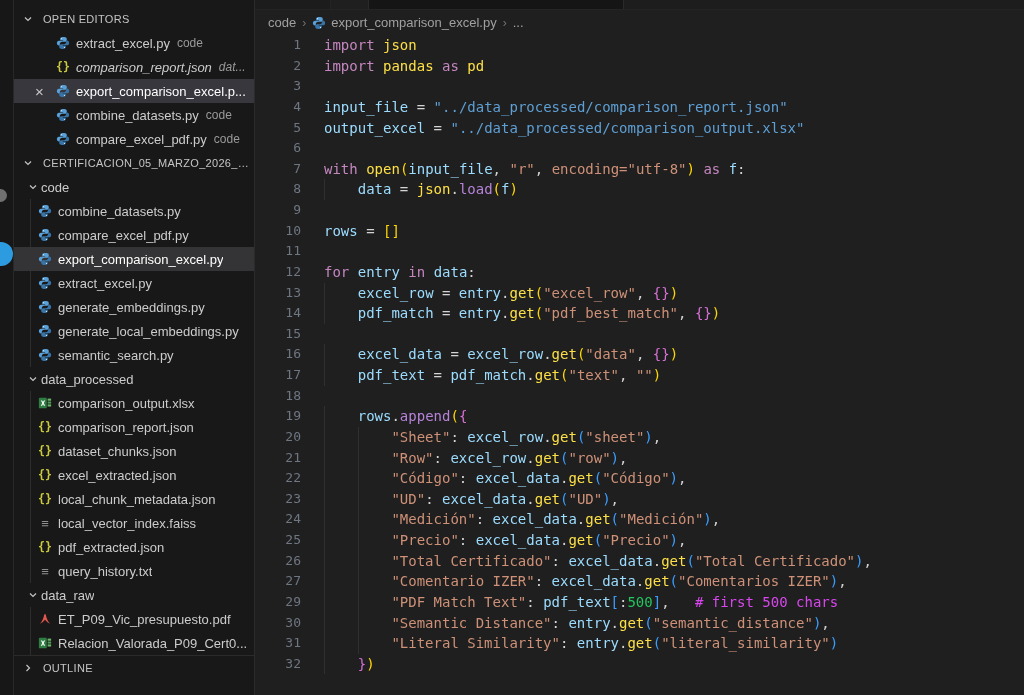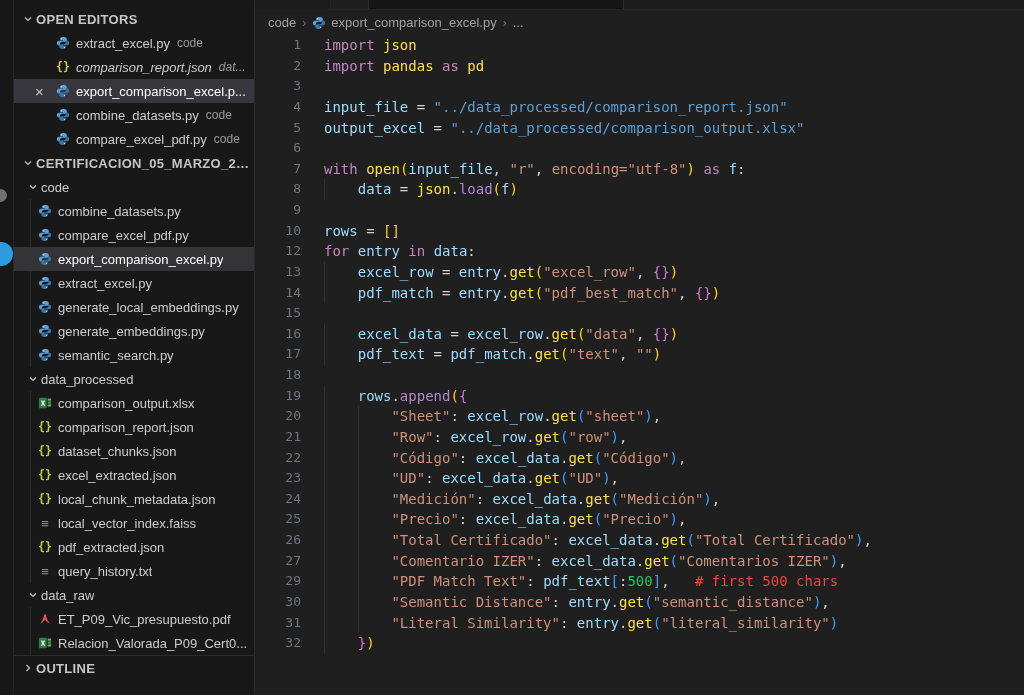--- a/index.html
+++ b/index.html
@@ -12,21 +12,21 @@
   
   .activity{width:13px;flex:none;background:#171717;border-right:1px solid #282828;position:relative;}
   .badge{position:absolute;border-radius:50%;}
   .badge-gray{left:-6px;top:189px;width:13px;height:13px;}
   .badge-blue{left:-11px;top:242px;width:24px;height:24px;}
 
   
   .sidebar{width:241px;flex:none;background:#181818;border-right:1px solid #2b2b2b;
     padding-top:7px;box-sizing:border-box;overflow:hidden;font-size:13px;}
   .row{height:24px;display:flex;align-items:center;white-space:nowrap;overflow:hidden;cursor:pointer;}
-  .row.sec{font-weight:bold;font-size:13px;color:#c5c5c5;padding-left:6px;letter-spacing:.3px;}
+  .row.sec{font-weight:normal;font-size:11px;color:#c5c5c5;padding-left:6px;letter-spacing:.3px;gap:7px;}
   .row.oe{padding-left:14px;}
   .oe .act{width:27px;flex:none;color:#c8c8c8;font-size:15px;line-height:1;padding-left:7px;box-sizing:border-box;}
   .icon{width:16px;height:16px;flex:none;display:flex;align-items:center;justify-content:center;margin-right:5px;}
   .ic-json{color:#cbcb41;font-weight:bold;font-size:11.5px;font-family:"DejaVu Sans Mono",monospace;}
   .ic-txt{color:#8f8f8f;font-size:13px;}
   .detail{color:#9a9a9a;font-size:12px;margin-left:7px;}
   .preview .label,.preview .detail{font-style:italic;}
   .row.active-ed{background:#37373d;color:#fff;}
   .row.sel{background:#343436;color:#fff;}
   .row.folder{padding-left:11px;}
@@ -52,21 +52,21 @@
   .bc-ico{display:flex;margin-right:5px;}
 
   
   .code{flex:1;overflow:hidden;font-family:"DejaVu Sans Mono","Liberation Mono",monospace;font-size:14px;}
   .cl{height:20.64px;line-height:20.64px;display:flex;white-space:pre;}
   .ln{width:46px;flex:none;text-align:right;color:#6e7681;font-size:13px;}
   .lt{margin-left:23px;}
   .ig{display:inline-block;width:4ch;height:100%;border-left:1px solid #2f2f2f;box-sizing:border-box;vertical-align:top;}
   .tk-k{color:#C586C0;}  .tk-m{color:#fde047;}  .tk-v{color:#9CDCFE;}
   .tk-f{color:#fde047;}  .tk-me{color:#B683D9;} .tk-s{color:#CE9178;}
-  .tk-ps{color:#5E9FD4;} .tk-n{color:#22c55e;}  .tk-c{color:#ef4444;}
+  .tk-ps{color:#5E9FD4;} .tk-n{color:#22c55e;}  .tk-c{color:#d946ef;}
   .tk-b1{color:#FFD700;} .tk-b2{color:#D670D6;} .tk-b3{color:#3B9EFF;}
   .tk-p{color:#D4D4D4;}
 </style>
 </head>
 <body>
 
 <div class="workbench">
   <div class="activity">
     <div class="badge badge-gray" style="background: rgb(112, 112, 112);"></div>
     <div class="badge badge-blue" style="background: rgb(45, 155, 224);"></div>
@@ -201,32 +201,32 @@
         </div>
         <div class="row file">
           <span class="icon">
             <svg width="14" height="14" viewBox="0 0 16 16">
               <path d="M7.6 1.2C5.9 1.2 4.8 2 4.8 3.3v1.5h3.4v.6H3.3C1.9 5.4 1 6.5 1 8.1s.9 2.8 2.3 2.8h1.1V9.2c0-1.4 1.2-2.5 2.6-2.5h3.1c1.2 0 2.2-1 2.2-2.2V3.3c0-1.3-1.2-2.1-2.9-2.1H7.6z" fill="#5AA0D8"></path>
               <path d="M8.4 14.8c1.7 0 2.8-.8 2.8-2.1v-1.5H7.8v-.6h4.9c1.4 0 2.3-1.1 2.3-2.7s-.9-2.8-2.3-2.8h-1.1v1.7c0 1.4-1.2 2.5-2.6 2.5H5.9c-1.2 0-2.2 1-2.2 2.2v1.2c0 1.3 1.2 2.1 2.9 2.1h1.8z" fill="#3874A6"></path>
               <circle cx="6.3" cy="3" r=".7" fill="#cfe6f5"></circle>
               <circle cx="9.7" cy="13" r=".7" fill="#cfe6f5"></circle>
             </svg>
           </span>
+          <span class="label">generate_embeddings.py</span>
+        </div>
+        <div class="row file">
+          <span class="icon">
+            <svg width="14" height="14" viewBox="0 0 16 16">
+              <path d="M7.6 1.2C5.9 1.2 4.8 2 4.8 3.3v1.5h3.4v.6H3.3C1.9 5.4 1 6.5 1 8.1s.9 2.8 2.3 2.8h1.1V9.2c0-1.4 1.2-2.5 2.6-2.5h3.1c1.2 0 2.2-1 2.2-2.2V3.3c0-1.3-1.2-2.1-2.9-2.1H7.6z" fill="#5AA0D8"></path>
+              <path d="M8.4 14.8c1.7 0 2.8-.8 2.8-2.1v-1.5H7.8v-.6h4.9c1.4 0 2.3-1.1 2.3-2.7s-.9-2.8-2.3-2.8h-1.1v1.7c0 1.4-1.2 2.5-2.6 2.5H5.9c-1.2 0-2.2 1-2.2 2.2v1.2c0 1.3 1.2 2.1 2.9 2.1h1.8z" fill="#3874A6"></path>
+              <circle cx="6.3" cy="3" r=".7" fill="#cfe6f5"></circle>
+              <circle cx="9.7" cy="13" r=".7" fill="#cfe6f5"></circle>
+            </svg>
+          </span>
           <span class="label">generate_local_embeddings.py</span>
-        </div>
-        <div class="row file">
-          <span class="icon">
-            <svg width="14" height="14" viewBox="0 0 16 16">
-              <path d="M7.6 1.2C5.9 1.2 4.8 2 4.8 3.3v1.5h3.4v.6H3.3C1.9 5.4 1 6.5 1 8.1s.9 2.8 2.3 2.8h1.1V9.2c0-1.4 1.2-2.5 2.6-2.5h3.1c1.2 0 2.2-1 2.2-2.2V3.3c0-1.3-1.2-2.1-2.9-2.1H7.6z" fill="#5AA0D8"></path>
-              <path d="M8.4 14.8c1.7 0 2.8-.8 2.8-2.1v-1.5H7.8v-.6h4.9c1.4 0 2.3-1.1 2.3-2.7s-.9-2.8-2.3-2.8h-1.1v1.7c0 1.4-1.2 2.5-2.6 2.5H5.9c-1.2 0-2.2 1-2.2 2.2v1.2c0 1.3 1.2 2.1 2.9 2.1h1.8z" fill="#3874A6"></path>
-              <circle cx="6.3" cy="3" r=".7" fill="#cfe6f5"></circle>
-              <circle cx="9.7" cy="13" r=".7" fill="#cfe6f5"></circle>
-            </svg>
-          </span>
-          <span class="label">generate_embeddings.py</span>
         </div>
         <div class="row file">
           <span class="icon">
             <svg width="14" height="14" viewBox="0 0 16 16">
               <path d="M7.6 1.2C5.9 1.2 4.8 2 4.8 3.3v1.5h3.4v.6H3.3C1.9 5.4 1 6.5 1 8.1s.9 2.8 2.3 2.8h1.1V9.2c0-1.4 1.2-2.5 2.6-2.5h3.1c1.2 0 2.2-1 2.2-2.2V3.3c0-1.3-1.2-2.1-2.9-2.1H7.6z" fill="#5AA0D8"></path>
               <path d="M8.4 14.8c1.7 0 2.8-.8 2.8-2.1v-1.5H7.8v-.6h4.9c1.4 0 2.3-1.1 2.3-2.7s-.9-2.8-2.3-2.8h-1.1v1.7c0 1.4-1.2 2.5-2.6 2.5H5.9c-1.2 0-2.2 1-2.2 2.2v1.2c0 1.3 1.2 2.1 2.9 2.1h1.8z" fill="#3874A6"></path>
               <circle cx="6.3" cy="3" r=".7" fill="#cfe6f5"></circle>
               <circle cx="9.7" cy="13" r=".7" fill="#cfe6f5"></circle>
             </svg>
           </span>
@@ -349,20 +349,21 @@
         <div class="cl"><span class="ln">1</span><span class="lt"><span class="tk-k">import </span><span class="tk-m">json</span></span></div>
         <div class="cl"><span class="ln">2</span><span class="lt"><span class="tk-k">import </span><span class="tk-m">pandas</span><span class="tk-p"> </span><span class="tk-k">as</span><span class="tk-p"> </span><span class="tk-m">pd</span></span></div>
         <div class="cl"><span class="ln">3</span><span class="lt"></span></div>
         <div class="cl"><span class="ln">4</span><span class="lt"><span class="tk-v">input_file</span><span class="tk-p"> = </span><span class="tk-ps">"../data_processed/comparison_report.json"</span></span></div>
         <div class="cl"><span class="ln">5</span><span class="lt"><span class="tk-v">output_excel</span><span class="tk-p"> = </span><span class="tk-ps">"../data_processed/comparison_output.xlsx"</span></span></div>
         <div class="cl"><span class="ln">6</span><span class="lt"></span></div>
         <div class="cl"><span class="ln">7</span><span class="lt"><span class="tk-k">with</span><span class="tk-p"> </span><span class="tk-f">open</span><span class="tk-b1">(</span><span class="tk-v">input_file</span><span class="tk-p">, </span><span class="tk-s">"r"</span><span class="tk-p">, </span><span class="tk-s">encoding=</span><span class="tk-s">"utf-8"</span><span class="tk-b1">)</span><span class="tk-p"> </span><span class="tk-k">as</span><span class="tk-p"> </span><span class="tk-v">f</span><span class="tk-p">:</span></span></div>
         <div class="cl"><span class="ln">8</span><span class="lt"><span class="ig"></span><span class="tk-v">data</span><span class="tk-p"> = </span><span class="tk-m">json</span><span class="tk-p">.</span><span class="tk-me">load</span><span class="tk-b1">(</span><span class="tk-v">f</span><span class="tk-b1">)</span></span></div>
         <div class="cl"><span class="ln">9</span><span class="lt"></span></div>
         <div class="cl"><span class="ln">10</span><span class="lt"><span class="tk-v">rows</span><span class="tk-p"> = </span><span class="tk-b1">[]</span></span></div>
+        <div class="cl"><span class="ln">11</span><span class="lt"></span></div>
         <div class="cl"><span class="ln">12</span><span class="lt"><span class="tk-k">for</span><span class="tk-p"> </span><span class="tk-v">entry</span><span class="tk-p"> </span><span class="tk-k">in</span><span class="tk-p"> </span><span class="tk-v">data</span><span class="tk-p">:</span></span></div>
         <div class="cl"><span class="ln">13</span><span class="lt"><span class="ig"></span><span class="tk-v">excel_row</span><span class="tk-p"> = </span><span class="tk-v">entry</span><span class="tk-p">.</span><span class="tk-f">get</span><span class="tk-b1">(</span><span class="tk-s">"excel_row"</span><span class="tk-p">, </span><span class="tk-b2">{}</span><span class="tk-b1">)</span></span></div>
         <div class="cl"><span class="ln">14</span><span class="lt"><span class="ig"></span><span class="tk-v">pdf_match</span><span class="tk-p"> = </span><span class="tk-v">entry</span><span class="tk-p">.</span><span class="tk-f">get</span><span class="tk-b1">(</span><span class="tk-s">"pdf_best_match"</span><span class="tk-p">, </span><span class="tk-b2">{}</span><span class="tk-b1">)</span></span></div>
         <div class="cl"><span class="ln">15</span><span class="lt"></span></div>
         <div class="cl"><span class="ln">16</span><span class="lt"><span class="ig"></span><span class="tk-v">excel_data</span><span class="tk-p"> = </span><span class="tk-v">excel_row</span><span class="tk-p">.</span><span class="tk-f">get</span><span class="tk-b1">(</span><span class="tk-s">"data"</span><span class="tk-p">, </span><span class="tk-b2">{}</span><span class="tk-b1">)</span></span></div>
         <div class="cl"><span class="ln">17</span><span class="lt"><span class="ig"></span><span class="tk-v">pdf_text</span><span class="tk-p"> = </span><span class="tk-v">pdf_match</span><span class="tk-p">.</span><span class="tk-f">get</span><span class="tk-b1">(</span><span class="tk-s">"text"</span><span class="tk-p">, </span><span class="tk-s">""</span><span class="tk-b1">)</span></span></div>
         <div class="cl"><span class="ln">18</span><span class="lt"></span></div>
         <div class="cl"><span class="ln">19</span><span class="lt"><span class="ig"></span><span class="tk-v">rows</span><span class="tk-p">.</span><span class="tk-me">append</span><span class="tk-b1">(</span><span class="tk-b2">{</span></span></div>
         <div class="cl"><span class="ln">20</span><span class="lt"><span class="ig"></span><span class="ig"></span><span class="tk-s">"Sheet"</span><span class="tk-p">: </span><span class="tk-v">excel_row</span><span class="tk-p">.</span><span class="tk-f">get</span><span class="tk-b3">(</span><span class="tk-s">"sheet"</span><span class="tk-b3">)</span><span class="tk-p">,</span></span></div>
         <div class="cl"><span class="ln">21</span><span class="lt"><span class="ig"></span><span class="ig"></span><span class="tk-s">"Row"</span><span class="tk-p">: </span><span class="tk-v">excel_row</span><span class="tk-p">.</span><span class="tk-f">get</span><span class="tk-b3">(</span><span class="tk-s">"row"</span><span class="tk-b3">)</span><span class="tk-p">,</span></span></div>

